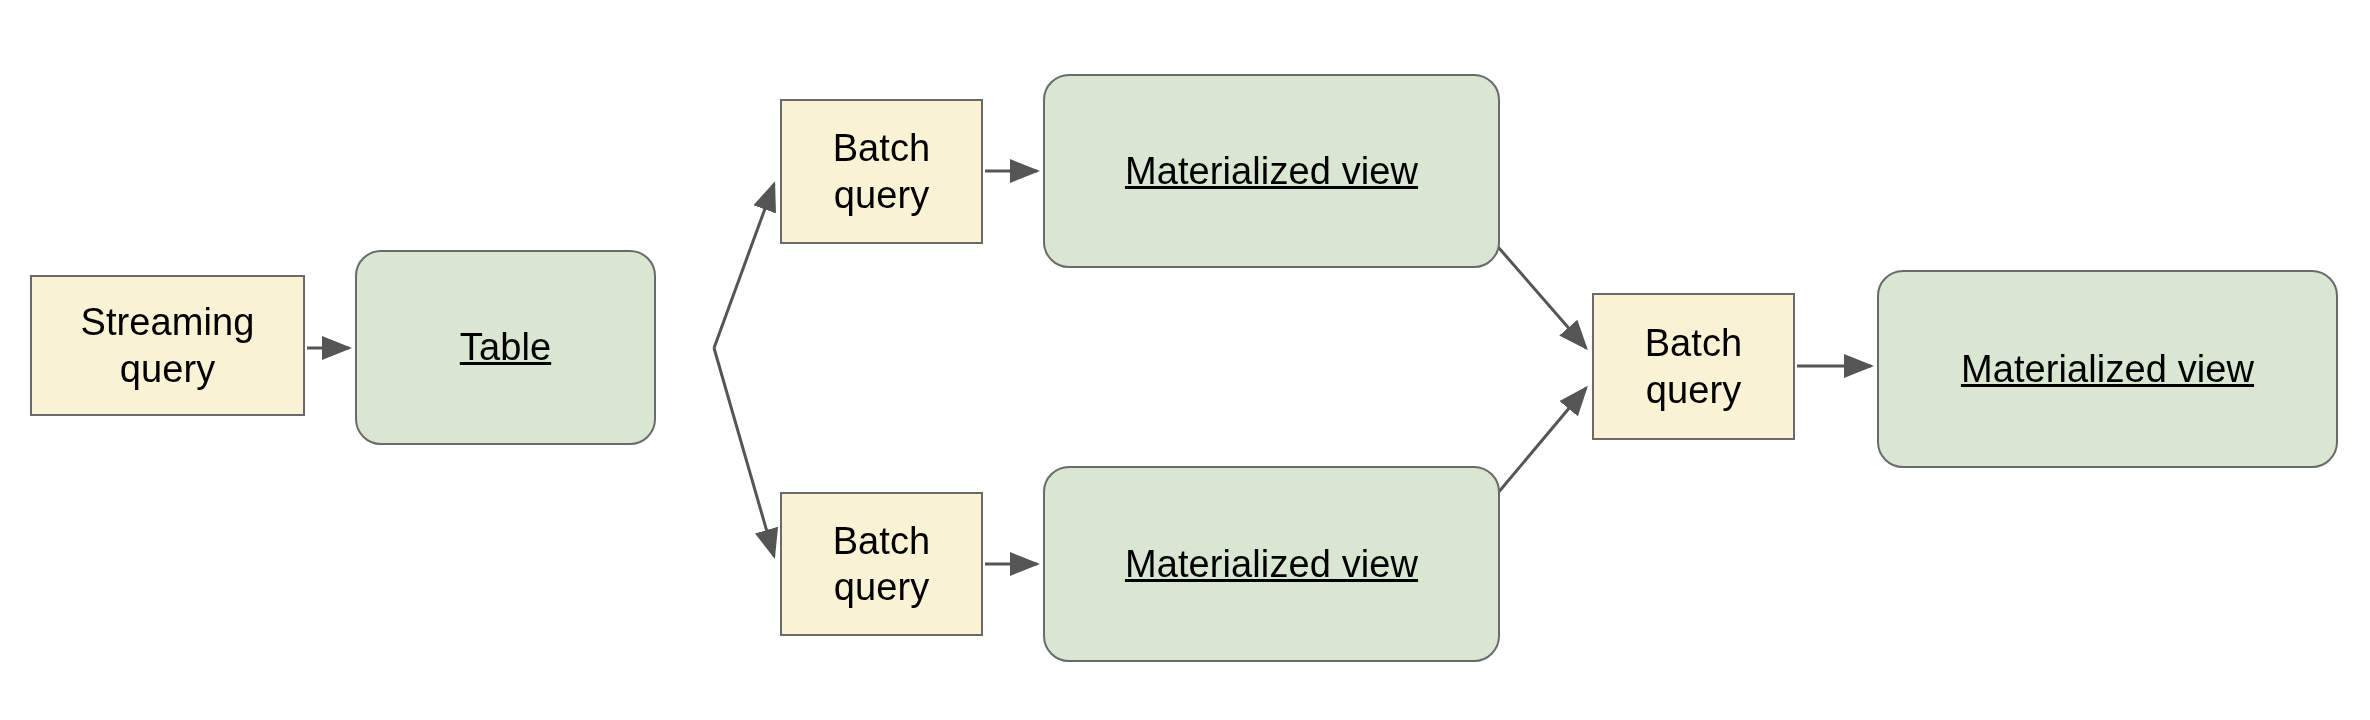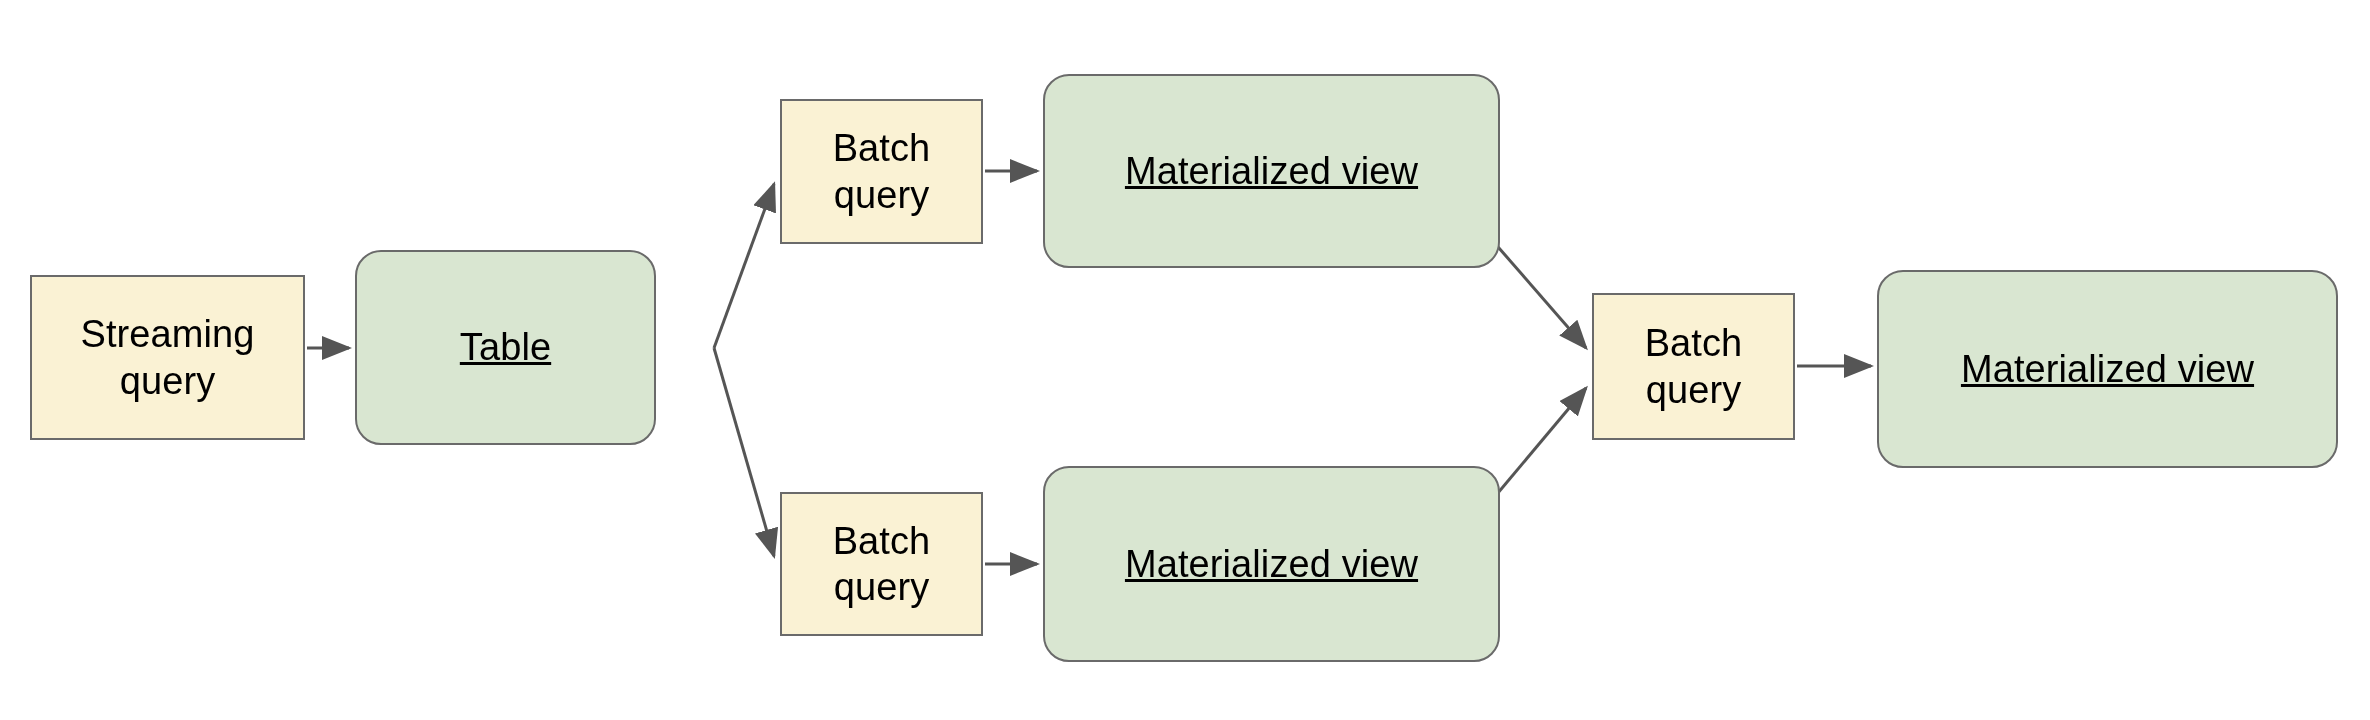--- a/index.html
+++ b/index.html
@@ -70,21 +70,21 @@
         <line x1="714" y1="348" x2="774" y2="184" stroke="#555555" stroke-width="3" marker-end="url(#arrowhead)"></line>
         <line x1="714" y1="348" x2="774" y2="556" stroke="#555555" stroke-width="3" marker-end="url(#arrowhead)"></line>
         <line x1="985" y1="171" x2="1037" y2="171" stroke="#555555" stroke-width="3" marker-end="url(#arrowhead)"></line>
         <line x1="985" y1="564" x2="1037" y2="564" stroke="#555555" stroke-width="3" marker-end="url(#arrowhead)"></line>
         <line x1="1492" y1="240" x2="1586" y2="348" stroke="#555555" stroke-width="3" marker-end="url(#arrowhead)"></line>
         <line x1="1492" y1="500" x2="1586" y2="388" stroke="#555555" stroke-width="3" marker-end="url(#arrowhead)"></line>
         <line x1="1797" y1="366" x2="1871" y2="366" stroke="#555555" stroke-width="3" marker-end="url(#arrowhead)"></line>
       </g>
   </svg>
 
-  <div class="node process" style="left: 30px; top: 275px; width: 275px; height: 165px; background: rgb(250, 242, 212); border-color: rgb(106, 106, 106); color: rgb(0, 0, 0);">
+  <div class="node process" style="left: 30px; top: 275px; width: 275px; height: 141px; background: rgb(250, 242, 212); border-color: rgb(106, 106, 106); color: rgb(0, 0, 0);">
     <span class="node-label">Streaming
 query</span>
   </div>
 
   <div class="node store" style="left: 355px; top: 250px; width: 301px; height: 195px; background: rgb(217, 230, 209); border-color: rgb(106, 106, 106); color: rgb(0, 0, 0);">
     <span class="node-label">Table</span>
   </div>
 
   <div class="node process" style="left: 780px; top: 99px; width: 203px; height: 145px; background: rgb(250, 242, 212); border-color: rgb(106, 106, 106); color: rgb(0, 0, 0);">
     <span class="node-label">Batch

